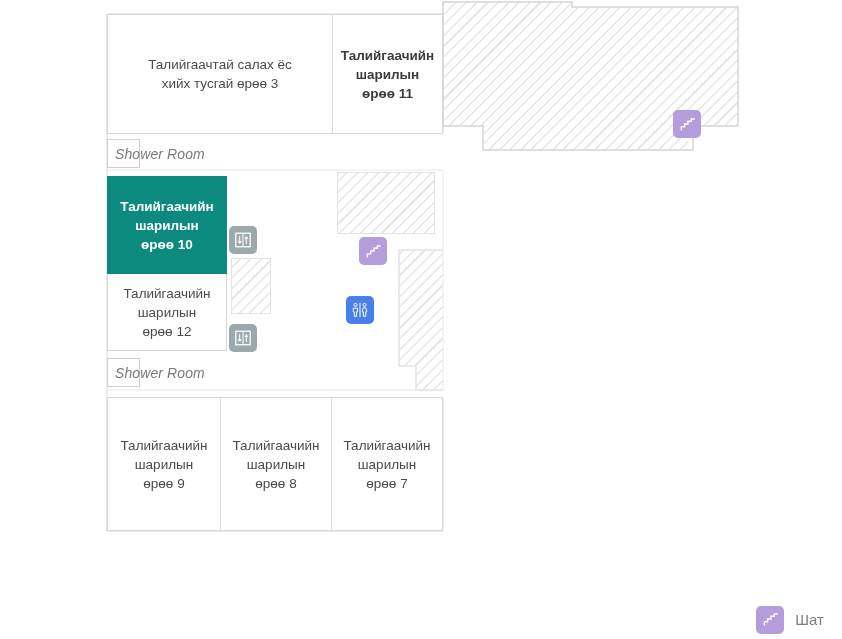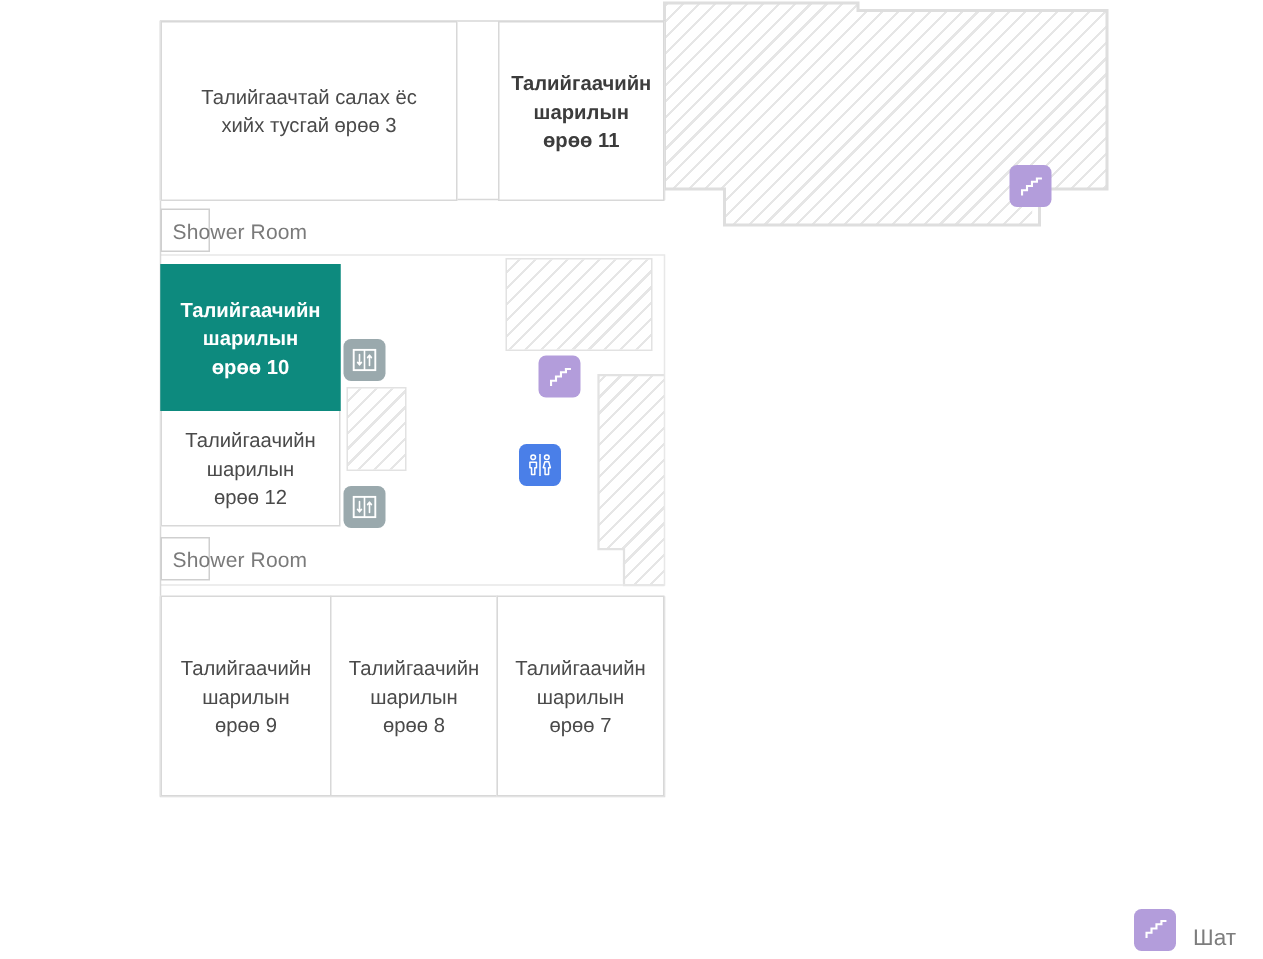--- a/index.html
+++ b/index.html
@@ -85,20 +85,21 @@
     width: 842px; height: 600px;
     pointer-events: none;
   }
 
   
   .label-chip {
     position: absolute;
     display: flex;
     align-items: center;
     white-space: nowrap;
+    font-style: italic;
   }
   .label-chip .chip-box {
     width: 33px;
     height: 29px;
     box-sizing: border-box;
     border: 1px solid #cfcfcf;
     background: transparent;
     flex: 0 0 auto;
   }
   .label-chip .chip-text {
@@ -135,21 +136,21 @@
     width: 842px;
     height: 39px;
     display: flex;
     align-items: center;
     justify-content: flex-end;
     padding-right: 18px;
     box-sizing: border-box;
   }
   .legend-item {
     display: flex;
-    align-items: flex-end;
+    align-items: center;
     margin-left: 26px;
     padding-left: 22px;
   }
   .legend-item .legend-icon {
     position: relative;
     width: 28px;
     height: 28px;
     border-radius: 5px;
     display: flex;
     align-items: center;
@@ -184,21 +185,21 @@
 
     <path d="M107,14 L443,14 L443,133 L107,133 Z" fill="none" stroke="#d8d8d8" stroke-width="1"></path>
     <path d="M107,170 L443,170 L443,390 L107,390" fill="none" stroke="#e8e8e8" stroke-width="1"></path>
     <path d="M107,398 L443,398 L443,531 L107,531 Z" fill="none" stroke="#d8d8d8" stroke-width="1"></path>
 
     <path d="M107,14 L107,531" fill="none" stroke="#d8d8d8" stroke-width="1"></path>
 
     <path d="M693,126 L693,150" fill="none" stroke="#dedede" stroke-width="2"></path>
   </svg>
 
-  <div class="room" style="left:107px; top:14px; width:198px; height:120px;">Талийгаачтай салах ёс
+  <div class="room" style="left:107px; top:14px; width:226px; height:120px;">Талийгаачтай салах ёс
 хийх тусгай өрөө 3</div>
 
   <div class="room bold" style="left:332px; top:14px; width:111px; height:120px;">Талийгаачийн
 шарилын
 өрөө 11</div>
 
   <div class="room selected" style="left:107px; top:176px; width:120px; height:98px;">Талийгаачийн
 шарилын
 өрөө 10</div>
 

